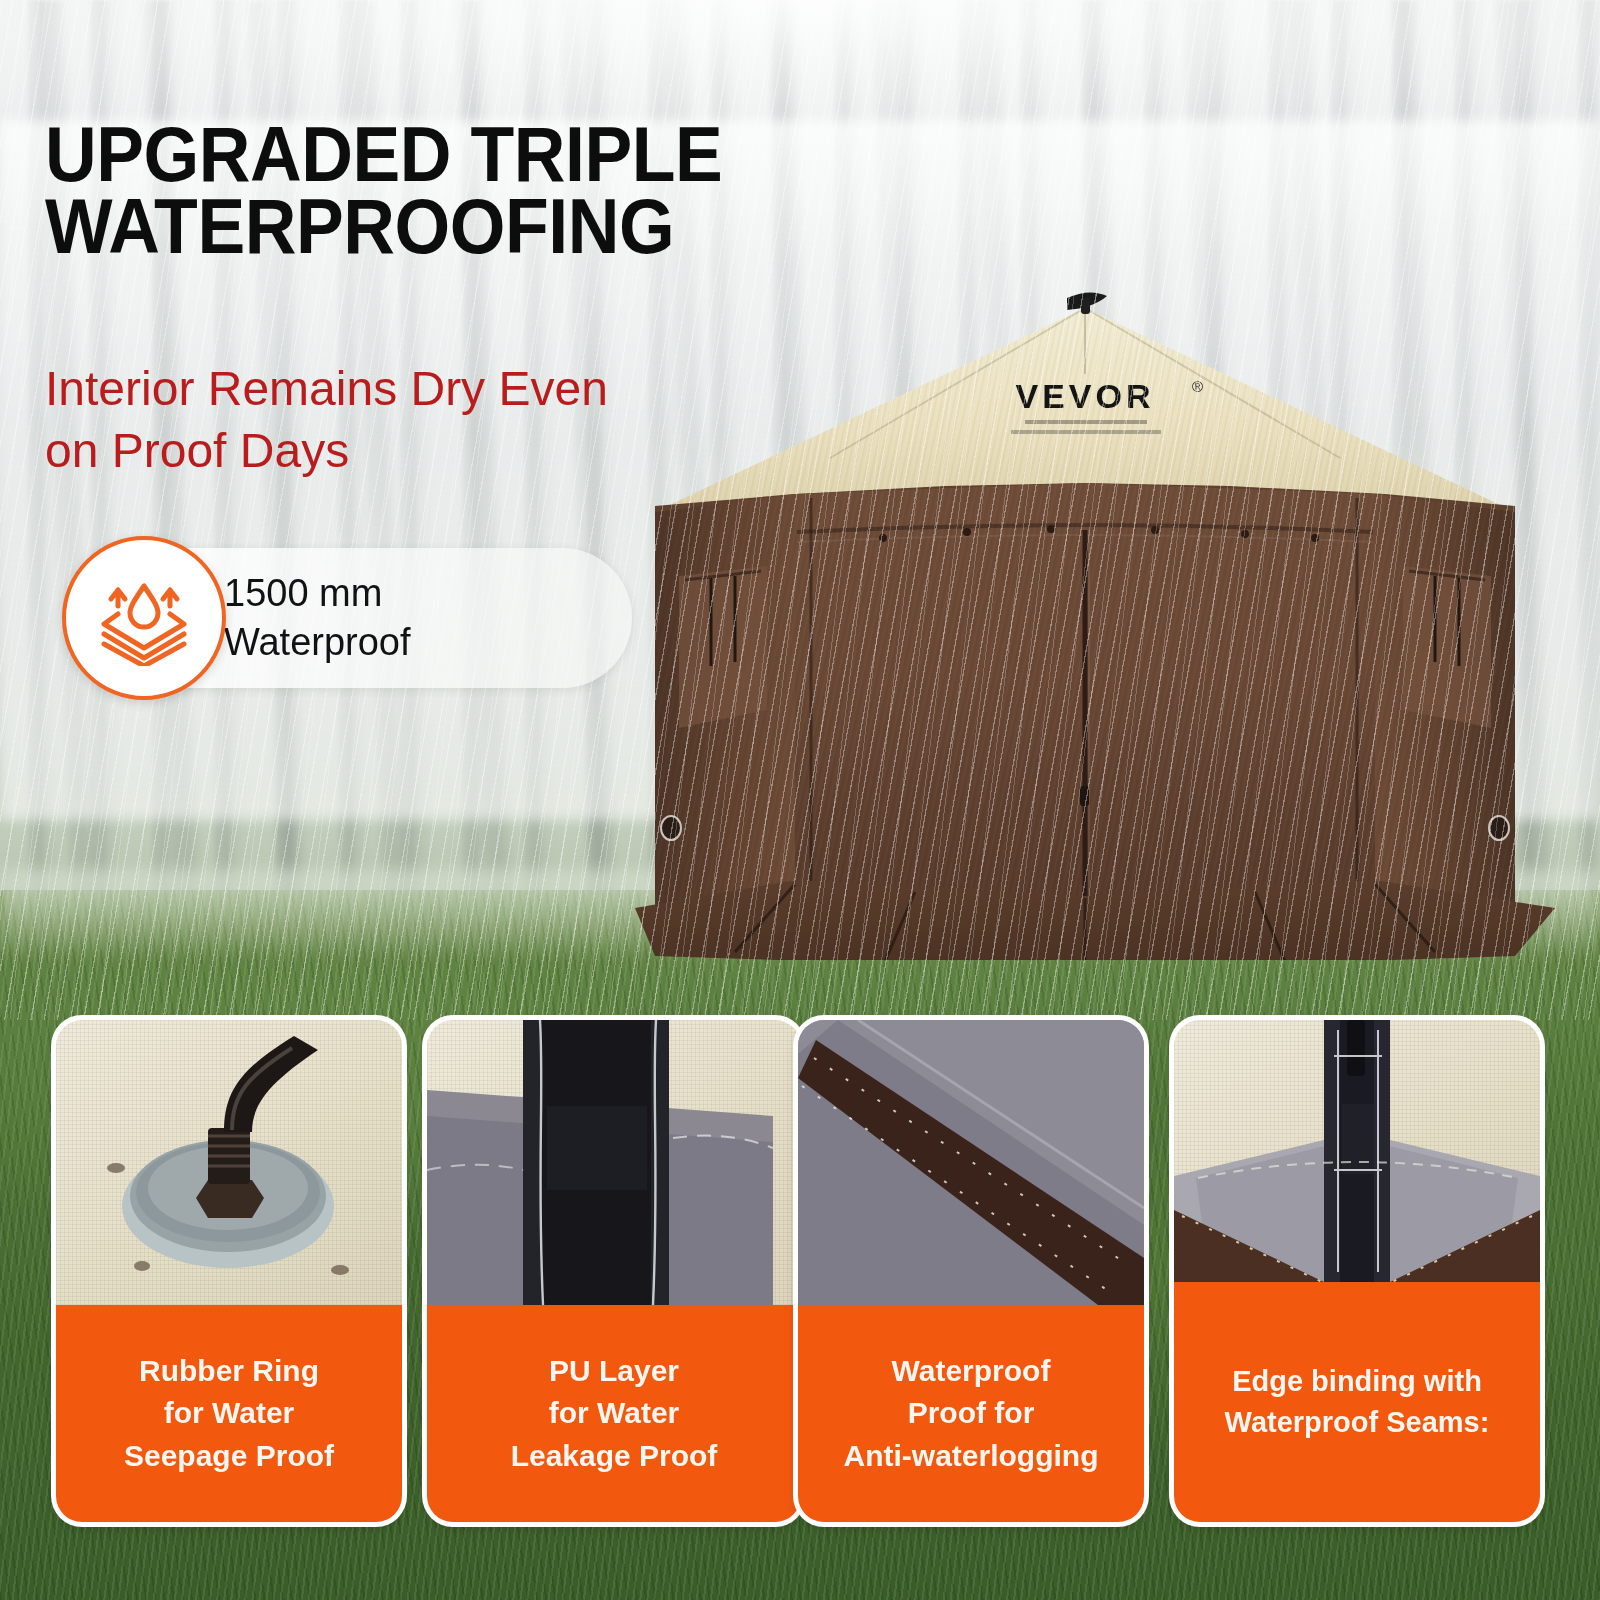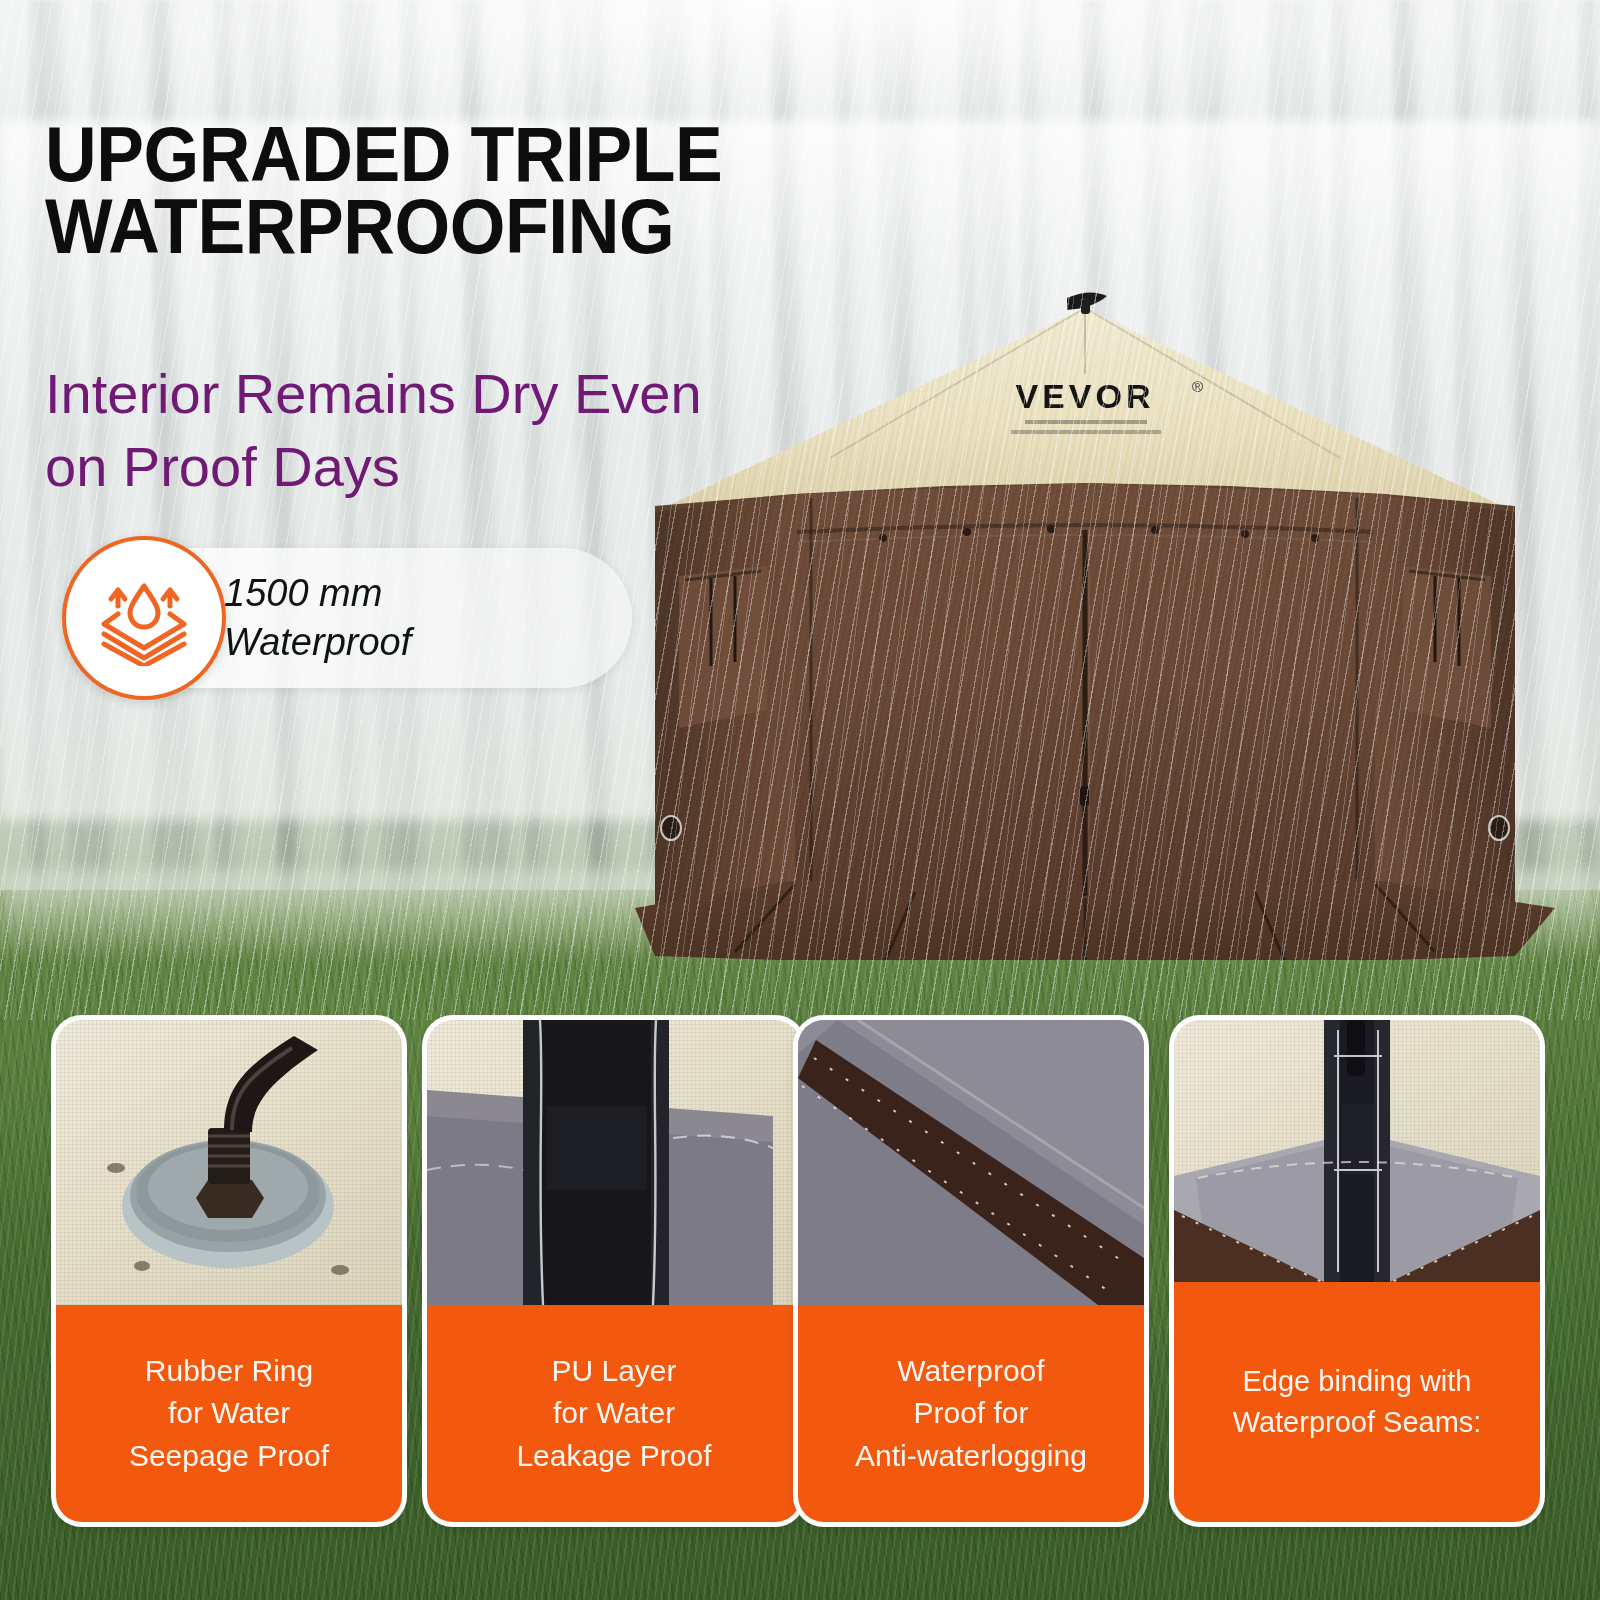--- a/index.html
+++ b/index.html
@@ -68,46 +68,46 @@
   
   .headline{
     position:absolute;left:45px;top:118px;width:830px;
     font-weight:800;color:#0d0d0d;font-size:77px;line-height:.94;
     letter-spacing:-.5px;text-transform:uppercase;
     font-stretch:condensed;transform:scaleX(.93);transform-origin:left top;
   }
   .headline .l2{display:block;}
   .subhead{
     position:absolute;left:45px;top:358px;width:660px;
-    color:#701a75;font-size:56px;line-height:1.30;font-weight:400;
+    color:#b91c1c;font-size:48px;line-height:1.30;font-weight:400;
   }
 
   
   .pill{
     position:absolute;display:flex;align-items:center;
     height:140px;border-radius:70px;
     background:linear-gradient(100deg,rgba(255,255,255,.86),rgba(246,248,246,.62));
     box-shadow:0 2px 10px rgba(40,50,40,.10);
   }
   .pill.p1{left:112px;top:548px;width:520px;}
   .pill.p2{left:112px;top:778px;width:520px;}
-  .pill-text{margin-left:112px;color:#101314;font-size:38px;line-height:1.28;font-weight:400;font-style:italic;}
+  .pill-text{margin-left:112px;color:#101314;font-size:38px;line-height:1.28;font-weight:400;}
   .pill-icon{
     position:absolute;left:-50px;top:-12px;width:164px;height:164px;border-radius:50%;
     background:#fff;border:4px solid #ef6521;box-sizing:border-box;
     display:flex;align-items:center;justify-content:center;
     box-shadow:0 3px 10px rgba(40,50,40,.16);
   }
 
   
   .tent{position:absolute;left:615px;top:280px;width:960px;height:680px;}
   .tent svg{display:block;}
 
   
-  .cards{position:absolute;left:0;top:1020px;width:1472px;height:520px;}
+  .cards{position:absolute;left:0;top:1020px;width:1472px;height:520px;font-weight:bold;}
   .card{
     position:absolute;top:0;width:346px;height:502px;border-radius:26px;
     overflow:hidden;background:#fff;
     box-shadow:0 0 0 5px #ffffff, 0 5px 14px rgba(0,0,0,.22);
   }
   .card.c1{left:56px;}
   .card.c2{left:427px;padding-left:28px;}
   .card.c3{left:798px;}
   .card.c4{left:1174px;width:366px;}
   .card-photo{position:absolute;left:0;top:0;width:100%;height:285px;overflow:hidden;}

